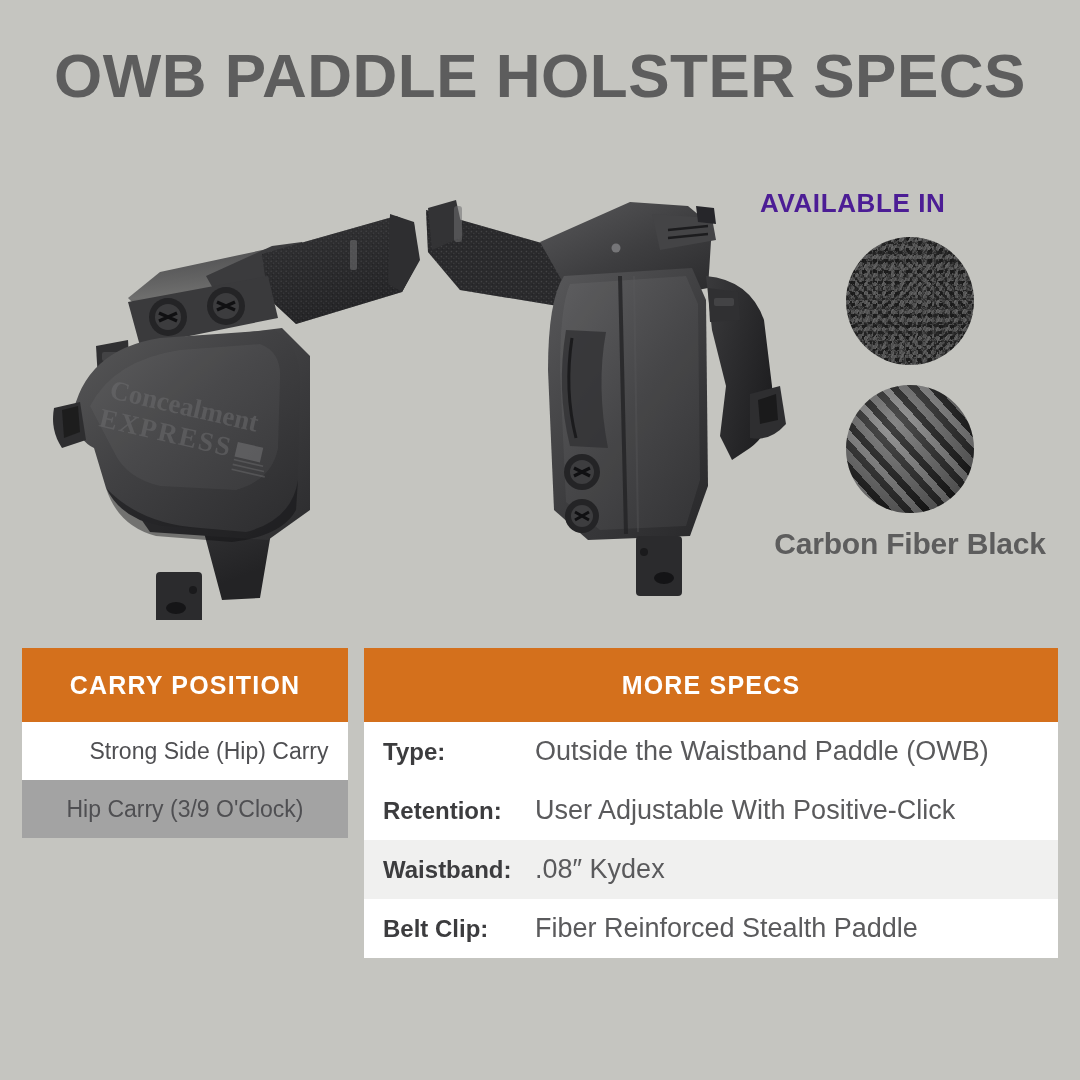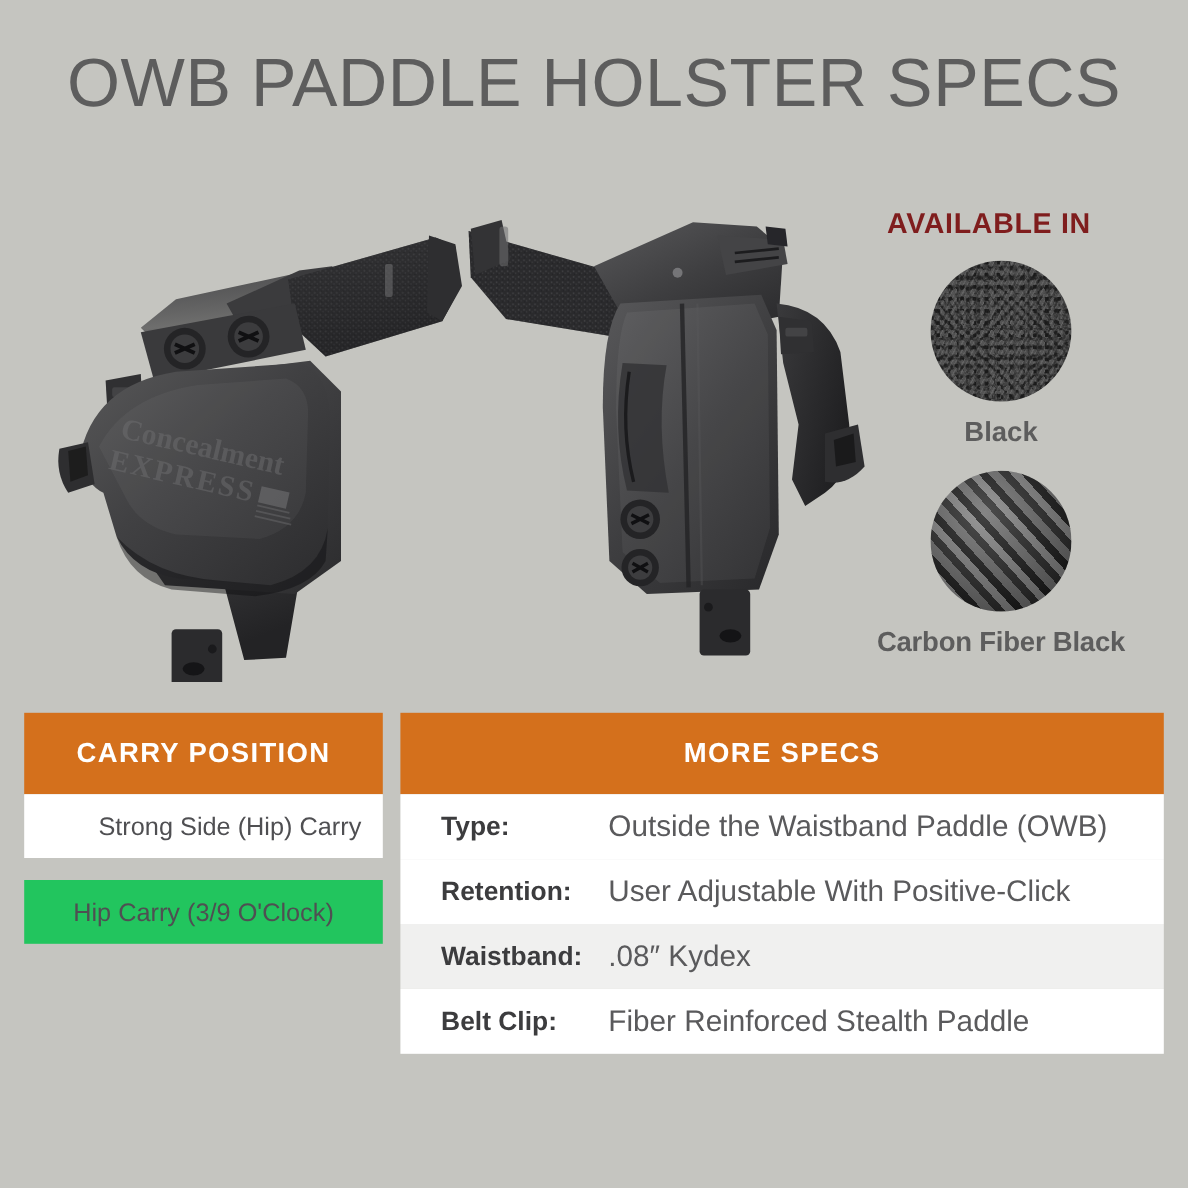--- a/index.html
+++ b/index.html
@@ -20,21 +20,21 @@
 
   
   .page-title {
     position: absolute;
     top: 44px;
     left: 0;
     width: 1080px;
     text-align: center;
     font-size: 62px;
     line-height: 1.03;
-    font-weight: 400;
+    font-weight: 700;
     letter-spacing: 0.5px;
     color: #5d5d5d;
     font-family: "Liberation Sans", sans-serif;
   }
 
   
   .product-stage {
     position: absolute;
     top: 180px;
     left: 0;
@@ -50,23 +50,23 @@
   .available-panel {
     position: absolute;
     top: 188px;
     left: 760px;
     width: 300px;
     text-align: center;
   }
   .available-title {
     font-size: 26px;
     font-weight: 700;
-    color: #7f1d1d;
+    color: #4c1d95;
     letter-spacing: 0.6px;
-    text-align: center;
+    text-align: left;
     padding-right: 22px;
   }
   .swatch-group { margin-top: 18px; position: relative; }
 
   .swatch {
     width: 128px; height: 128px;
     border-radius: 50%;
     margin: 0 auto;
     position: relative;
     overflow: hidden;
@@ -119,21 +119,21 @@
   .swatch-label {
     font-size: 25px;
     font-weight: 700;
     color: #5d5d5d;
     margin-top: 12px;
     white-space: nowrap;
   }
   .swatch-label-black { margin-top: 14px; }
   .swatch-label-carbon {
     margin-top: 14px;
-    font-size: 25px;
+    font-size: 30px;
     letter-spacing: -0.2px;
   }
 
   
   .tables { position: absolute; top: 648px; left: 0; width: 1080px; }
 
   .table-header {
     background: #d4701c;
     color: #ffffff;
     font-size: 25px;
@@ -154,34 +154,34 @@
   }
   .carry-row {
     height: 58px;
     display: flex;
     align-items: center;
     justify-content: center;
     font-size: 23px;
     color: #4f4f52;
   }
   .carry-row.odd  { background: #ffffff; padding-left: 48px; }
-  .carry-row.even { background: #22c55e; margin-top: 20px; }
+  .carry-row.even { background: #a3a3a3; }
 
   
   .specs-table {
     position: absolute;
     left: 364px;
     top: 0;
     width: 694px;
   }
   .spec-row {
     height: 59px;
     display: flex;
     align-items: center;
-    padding-left: 37px;
+    padding-left: 19px;
   }
   .spec-row.odd  { background: #ffffff; }
   .spec-row.even { background: #f0f0ef; }
   .spec-label {
     width: 152px;
     flex: 0 0 152px;
     font-size: 24px;
     font-weight: 700;
     color: #3c3c3e;
     white-space: nowrap;
@@ -357,21 +357,20 @@
       <circle cx="224" cy="372" r="4" fill="#1a1a1c"></circle>
     </svg>
   </div>
 </div>
 
 <div class="available-panel">
   <div class="available-title">AVAILABLE IN</div>
 
   <div class="swatch-group">
     <div class="swatch swatch-black"></div>
-    <div class="swatch-label swatch-label-black">Black</div>
   </div>
 
   <div class="swatch-group" style="margin-top:20px;">
     <div class="swatch swatch-carbon"></div>
     <div class="swatch-label swatch-label-carbon">Carbon Fiber Black</div>
   </div>
 </div>
 
 <div class="tables">
 

